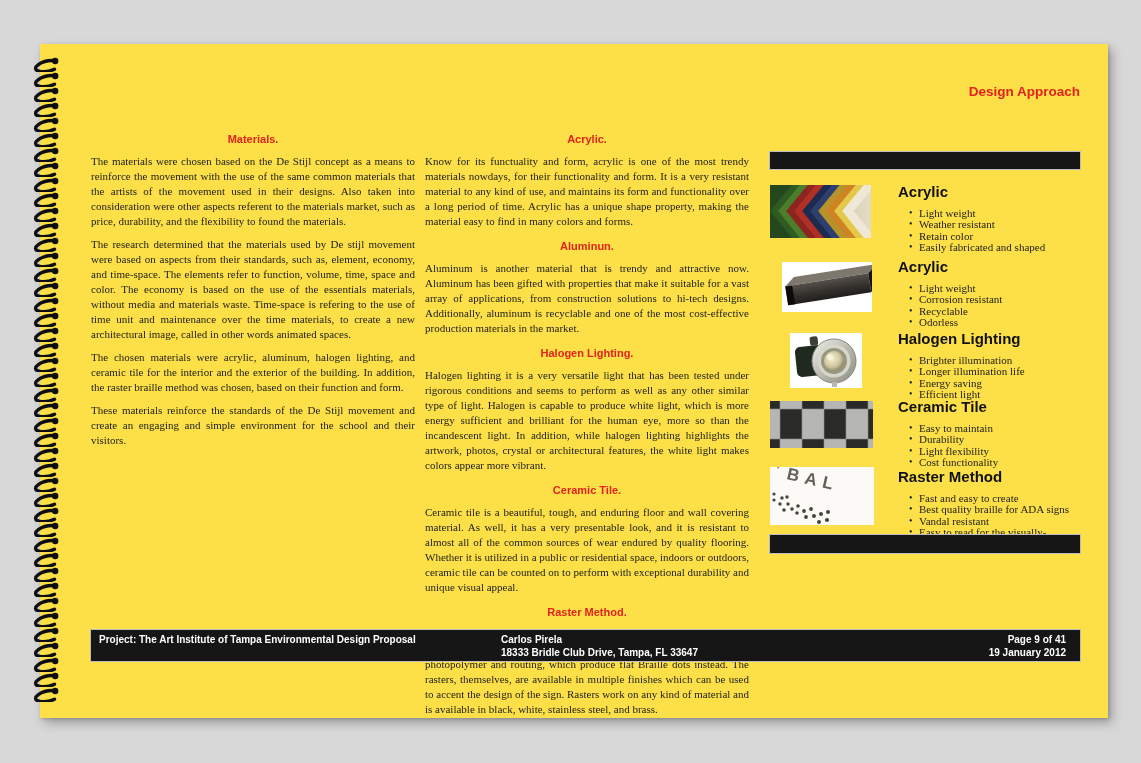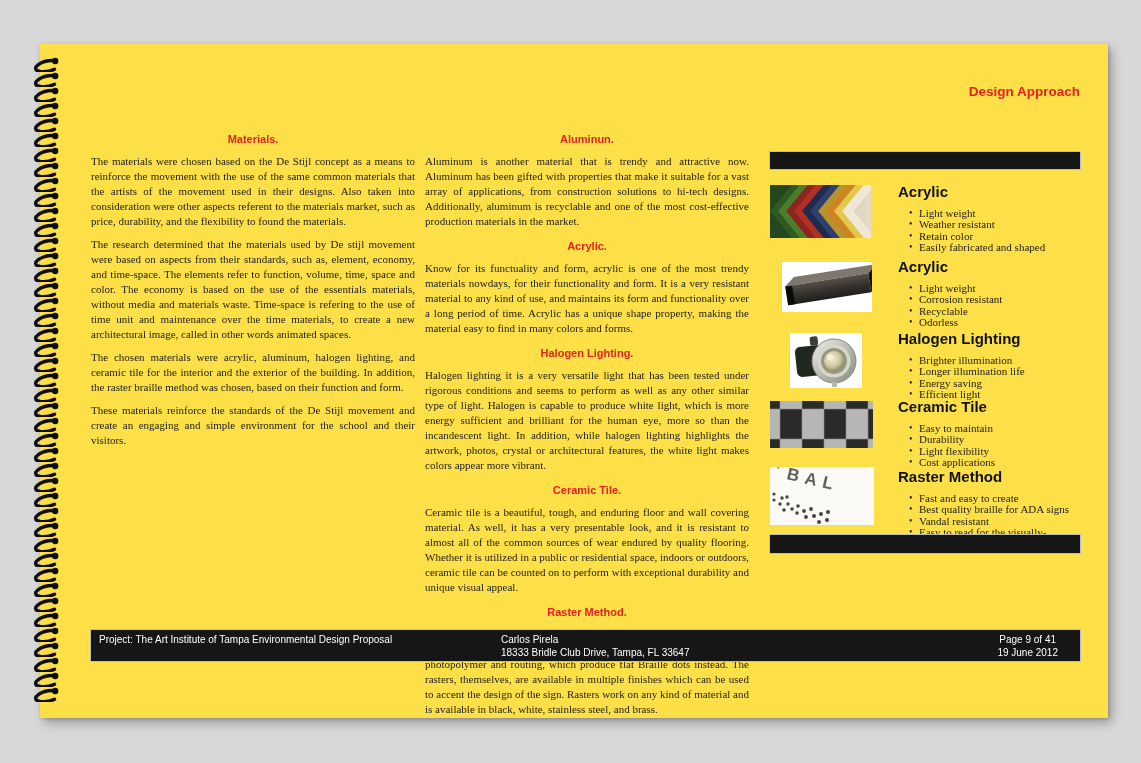--- a/index.html
+++ b/index.html
@@ -43,25 +43,25 @@
   .sb-img svg{display:block;}
   .sb-text{position:absolute;left:128px;top:0;width:182px;}
   .sb-title{font-family:"Liberation Sans",sans-serif;font-size:15px;font-weight:bold;color:#111;margin-bottom:4px;}
   .sb-bullets{list-style:none;margin:8px;padding:0;font-family:"Liberation Serif",serif;
               font-size:11px;line-height:10.8px;color:#1c1c1c;}
   .sb-bullets li{padding-left:13px;position:relative;margin-bottom:0.5px;}
   .sb-bullets li::before{content:"•";position:absolute;left:3px;top:0;font-size:10px;}
   
   .footer{
     position:absolute;left:51px;top:586px;width:989px;height:31px;background:#161616;
-    box-shadow:0 0 0 1px #bdbdbd;color:#ffffff;font-size:10px;font-weight:normal;line-height:13px;
+    box-shadow:0 0 0 1px #bdbdbd;color:#ffffff;font-size:10px;font-weight:bold;line-height:13px;
   }
   .footer .f-left{position:absolute;left:8px;top:3px;}
   .footer .f-center{position:absolute;left:410px;top:3px;}
-  .footer .f-right{position:absolute;right:22px;top:3px;text-align:center;}
+  .footer .f-right{position:absolute;right:14px;top:3px;text-align:right;}
 </style>
 </head>
 <body>
 
 <div class="spiral">
     <div class="coil"><svg width="34" height="15" viewBox="0 0 34 15">
         <path d="M 26.5 12.2 A 12.5 5 -12 1 1 26 3.6" fill="none" stroke="#0e0e0e" stroke-width="3.4" stroke-linecap="round"></path>
         <circle cx="27.2" cy="4" r="3.2" fill="#0e0e0e"></circle>
       </svg></div>
     <div class="coil"><svg width="34" height="15" viewBox="0 0 34 15">
@@ -241,26 +241,26 @@
   <div class="col col-left">
     <div class="red-head">Materials.</div>
     <p>The materials were chosen based on the De Stijl concept as a means to reinforce the movement with the use of the same common materials that the artists of the movement used in their designs. Also taken into consideration were other aspects referent to the materials market, such as price, durability, and the flexibility to found the materials.</p>
     <p>The research determined that the materials used by De stijl movement were based on aspects from their standards, such as, element, economy, and time-space. The elements refer to function, volume, time, space and color. The economy is based on the use of the essentials materials, without media and materials waste. Time-space is refering to the use of time unit and maintenance over the time materials, to create a new architectural image, called in other words animated spaces.</p>
     <p>The chosen materials were acrylic, aluminum, halogen lighting, and ceramic tile for the interior and the exterior of the building. In addition, the raster braille method was chosen, based on their function and form.</p>
     <p>These materials reinforce the standards of the De Stijl movement and create an engaging and simple environment for the school and their visitors.</p>
   </div>
 
   <div class="col col-mid">
     <div class="section">
+      <div class="red-head">Acrylic.</div>
+      <p>Know for its functuality and form, acrylic is one of the most trendy materials nowdays, for their functionality and form. It is a very resistant material to any kind of use, and maintains its form and functionality over a long period of time. Acrylic has a unique shape property, making the material easy to find in many colors and forms.</p>
+    </div>
+    <div class="section">
       <div class="red-head">Aluminun.</div>
       <p>Aluminum is another material that is trendy and attractive now. Aluminum has been gifted with properties that make it suitable for a vast array of applications, from construction solutions to hi-tech designs. Additionally, aluminum is recyclable and one of the most cost-effective production materials in the market.</p>
-    </div>
-    <div class="section">
-      <div class="red-head">Acrylic.</div>
-      <p>Know for its functuality and form, acrylic is one of the most trendy materials nowdays, for their functionality and form. It is a very resistant material to any kind of use, and maintains its form and functionality over a long period of time. Acrylic has a unique shape property, making the material easy to find in many colors and forms.</p>
     </div>
     <div class="section">
       <div class="red-head">Halogen Lighting.</div>
       <p>Halogen lighting it is a very versatile light that has been tested under rigorous conditions and seems to perform as well as any other similar type of light. Halogen is capable to produce white light, which is more energy sufficient and brilliant for the human eye, more so than the incandescent light. In addition, while halogen lighting highlights the artwork, photos, crystal or architectural features, the white light makes colors appear more vibrant.</p>
     </div>
     <div class="section">
       <div class="red-head">Ceramic Tile.</div>
       <p>Ceramic tile is a beautiful, tough, and enduring floor and wall covering material. As well, it has a very presentable look, and it is resistant to almost all of the common sources of wear endured by quality flooring. Whether it is utilized in a public or residential space, indoors or outdoors, ceramic tile can be counted on to perform with exceptional durability and unique visual appeal.</p>
     </div>
     <div class="section">
@@ -402,21 +402,21 @@
               <line x1="98" y1="0" x2="98" y2="47"></line>
           </g>
         </svg>
       </div>
       <div class="sb-text" style="top:0">
         <div class="sb-title">Ceramic Tile</div>
         <ul class="sb-bullets">
           <li>Easy to maintain</li>
           <li>Durability</li>
           <li>Light flexibility</li>
-          <li>Cost applications</li>
+          <li>Cost functionality</li>
         </ul>
       </div>
     </div>
 
     <div class="sb-section" style="top:422px">
       <div class="sb-img" style="left:0;top:1px">
         <svg width="104" height="58" viewBox="0 0 104 58">
           <rect width="104" height="58" fill="#fbfaf6"></rect>
           <g transform="rotate(13 20 12)">
             <text x="16" y="13" font-family="Liberation Sans, sans-serif" font-size="17" font-weight="bold" letter-spacing="6" fill="#62625a">BAL</text>
@@ -461,17 +461,17 @@
   <div class="footer">
     <div class="f-left">
       <div>Project: The Art Institute of Tampa Environmental Design Proposal</div>
     </div>
     <div class="f-center">
       <div>Carlos Pirela</div>
       <div>18333 Bridle Club Drive, Tampa, FL 33647</div>
     </div>
     <div class="f-right">
       <div>Page 9 of 41</div>
-      <div>19 June 2012</div>
+      <div>19 January 2012</div>
     </div>
   </div>
 
 </div>
 
 </body></html>

